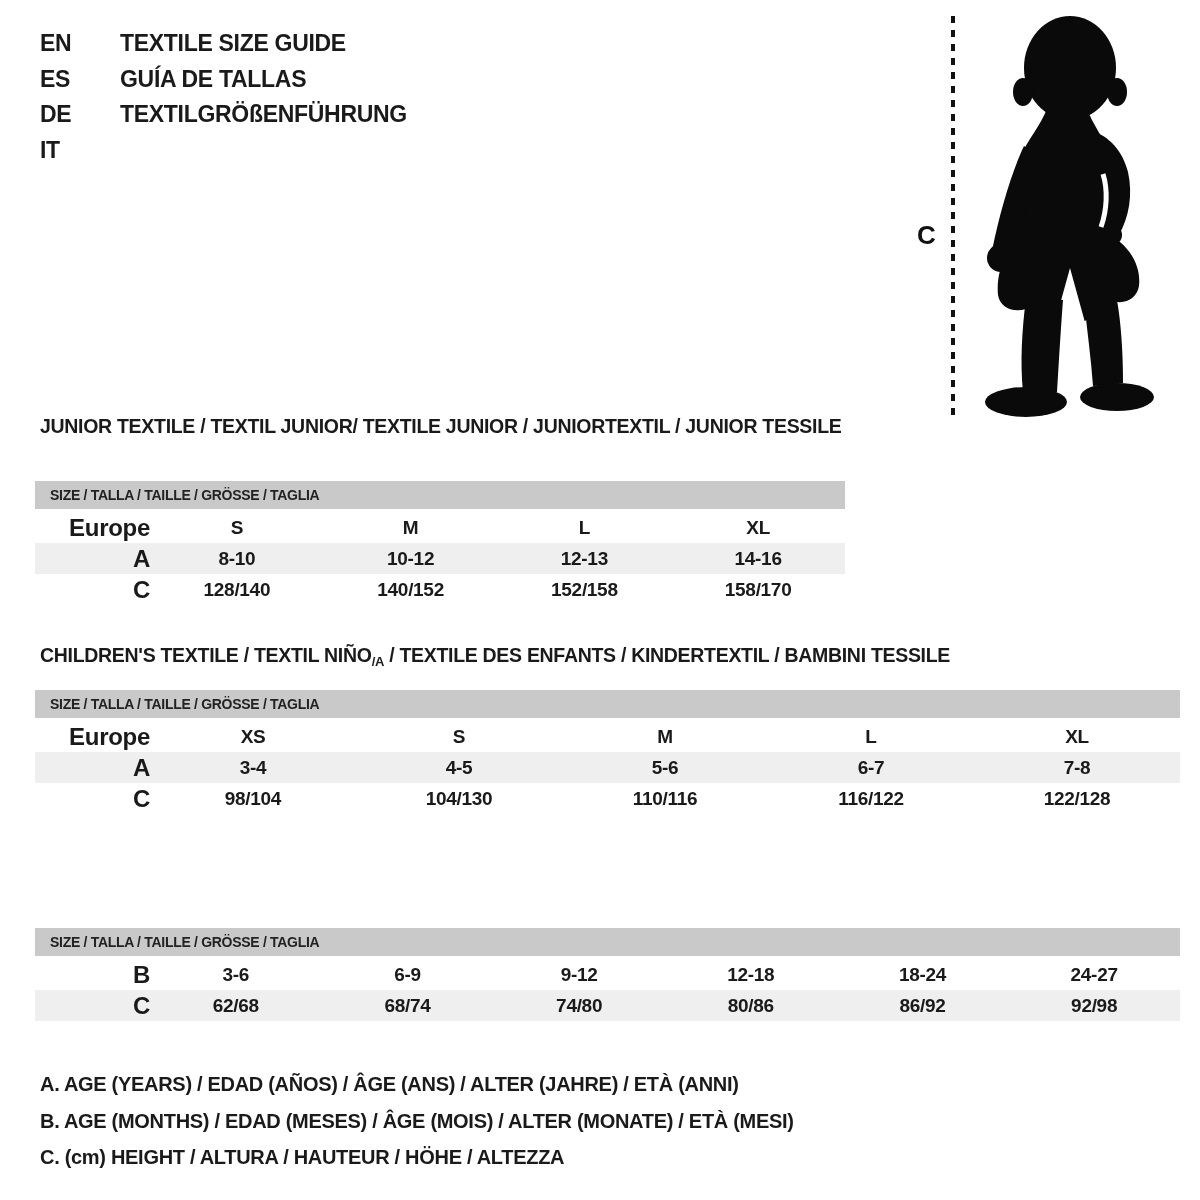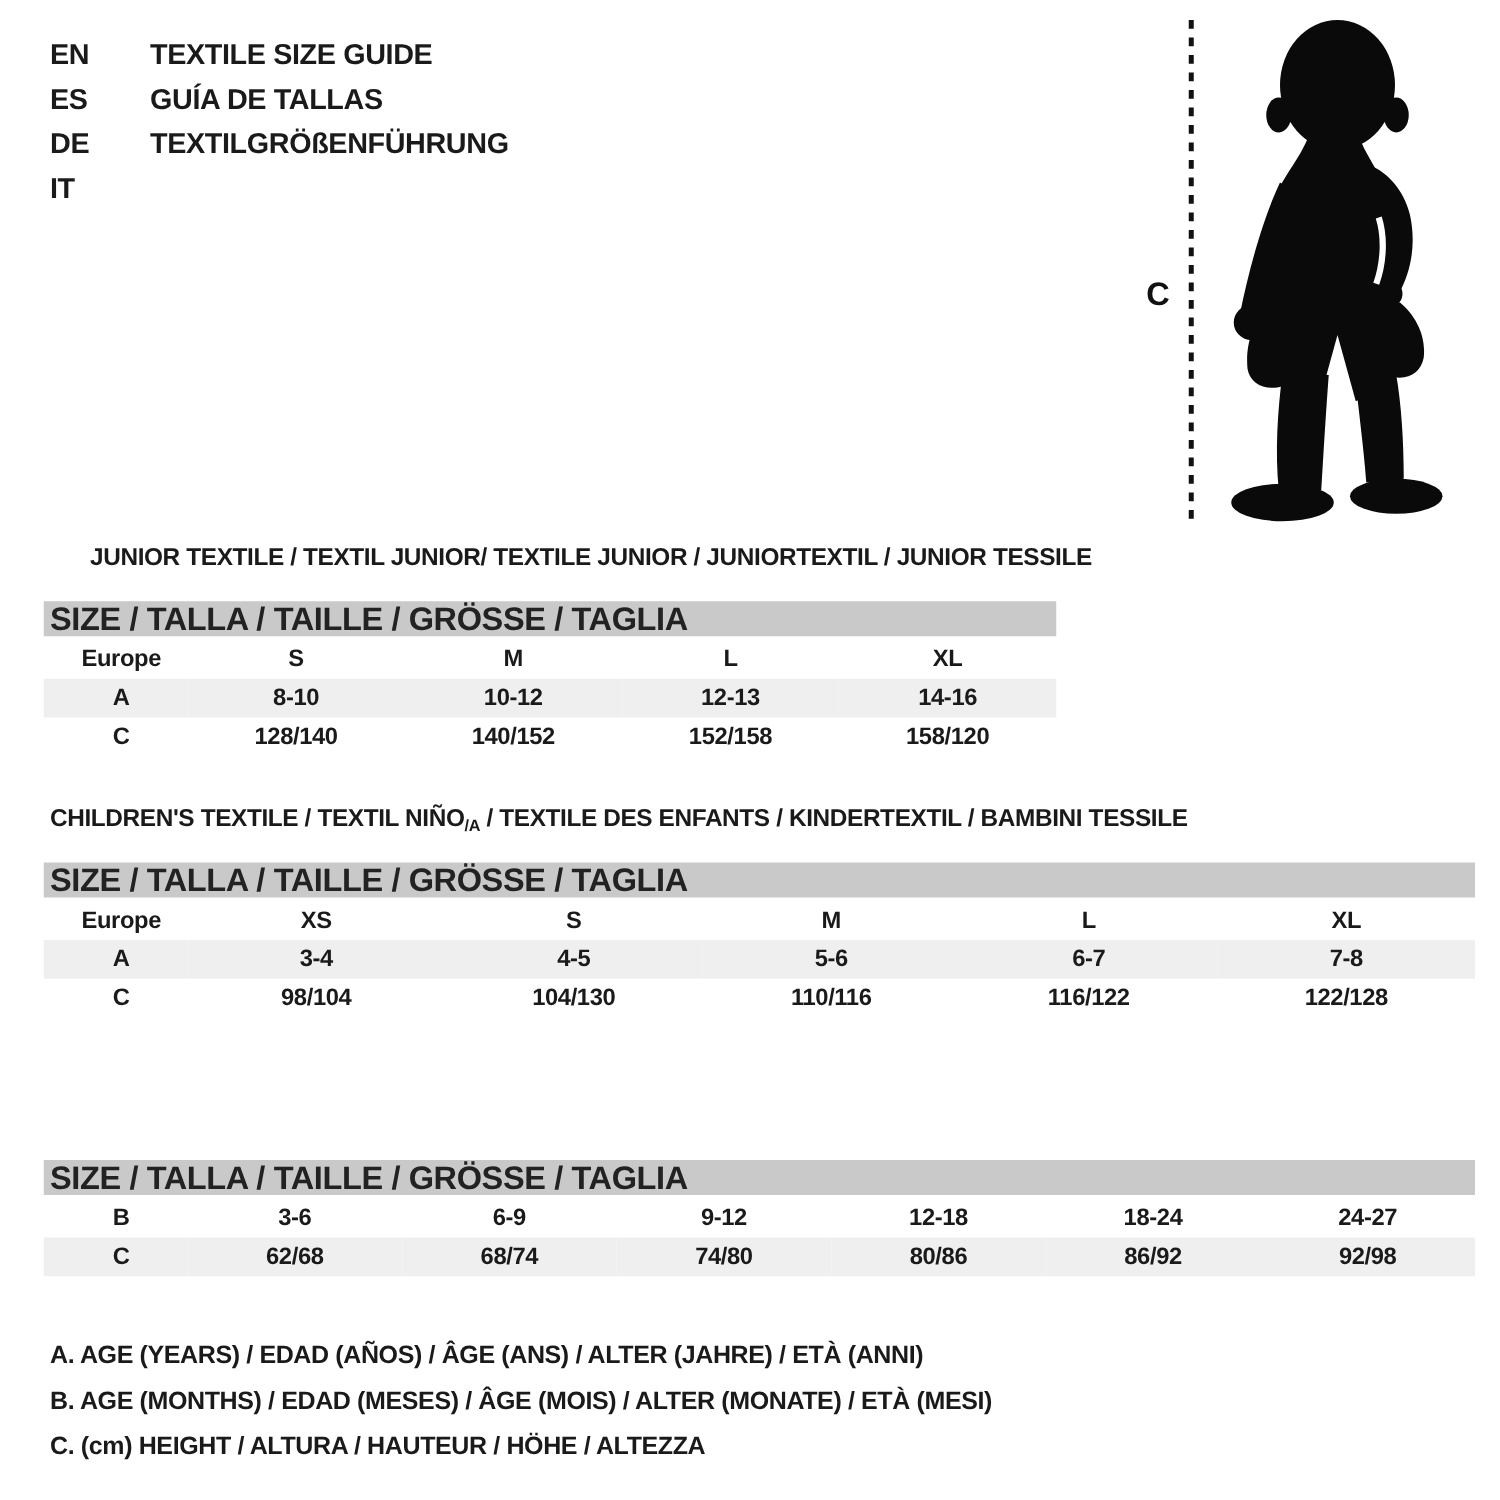--- a/index.html
+++ b/index.html
@@ -29,35 +29,35 @@
     position:absolute; left:40px;
     font-size:19.5px; line-height:36px; white-space:nowrap;
   }
   .subA { font-size:13px; vertical-align:-4px; }
 
   
   .table-wrap { position:absolute; left:35px; }
   .table-bar {
     background:#c9c9c9;
     height:28px; line-height:28px;
-    padding-left:5px;
-    font-size:26px; color:#222222;
+    padding-left:15px;
+    font-size:14px; color:#222222;
     white-space:nowrap;
   }
   table.size-table {
     width:100%;
     border-collapse:collapse;
     table-layout:fixed;
     margin-top:3px;
   }
   table.size-table tr { height:31px; }
   table.size-table tr:nth-child(2) { background:#efefef; }
   table.size-table th {
-    text-align:center; padding-left:9px;
-    font-size:19px; font-weight:bold;
+    text-align:right; padding-left:9px;
+    font-size:24px; font-weight:bold;
   }
   table.size-table td {
     text-align:center;
     font-size:19px; font-weight:bold;
   }
   col.col-label { width:115px; }
 
   
   .legend { position:absolute; left:40px; top:1066px; }
   .legend-line { font-size:20px; line-height:36.5px; white-space:nowrap; }
@@ -114,21 +114,21 @@
 
         <path d="M56,292 C52,324 50,355 53,386 L87,386 C89,352 91,320 93,294 Z"></path>
         <ellipse cx="56" cy="396" rx="41" ry="15"></ellipse>
 
         <path d="M114,294 C117,324 121,352 123,380 L153,377 C153,346 151,317 147,294 Z"></path>
         <ellipse cx="147" cy="391" rx="37" ry="14"></ellipse>
       </g>
     </svg>
   </div>
 
-  <div class="sec-title" style="top:428px;margin-left:32px;">
+  <div class="sec-title" style="top:408px;">
     <span>JUNIOR TEXTILE / TEXTIL JUNIOR/ TEXTILE JUNIOR / JUNIORTEXTIL / JUNIOR TESSILE</span>
   </div>
   <div class="table-wrap" style="top:481px; width:810px;">
     <div class="table-bar">SIZE / TALLA / TAILLE / GRÖSSE / TAGLIA</div>
     <table class="size-table">
       <colgroup>
           <col class="col-label">
           <col>
           <col>
           <col>
@@ -147,21 +147,21 @@
           <td>8-10</td>
           <td>10-12</td>
           <td>12-13</td>
           <td>14-16</td>
         </tr>
         <tr>
           <th>C</th>
           <td>128/140</td>
           <td>140/152</td>
           <td>152/158</td>
-          <td>158/120</td>
+          <td>158/170</td>
         </tr>
       </tbody>
     </table>
   </div>
 
   <div class="sec-title" style="top:637px;">
     <span>CHILDREN'S TEXTILE / TEXTIL NIÑO</span><span class="subA">/A</span><span> / TEXTILE DES ENFANTS / KINDERTEXTIL / BAMBINI TESSILE</span>
   </div>
   <div class="table-wrap" style="top:690px; width:1145px;">
     <div class="table-bar">SIZE / TALLA / TAILLE / GRÖSSE / TAGLIA</div>

